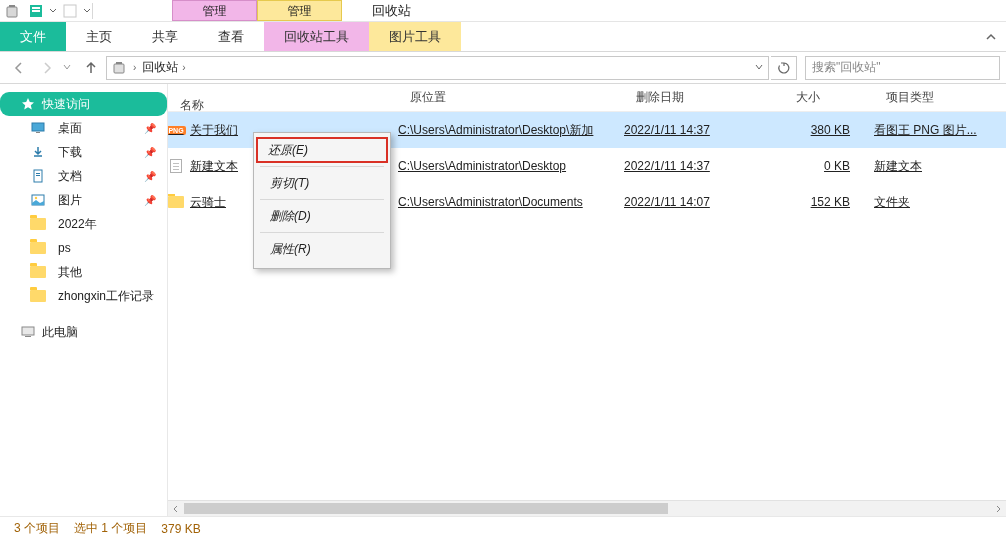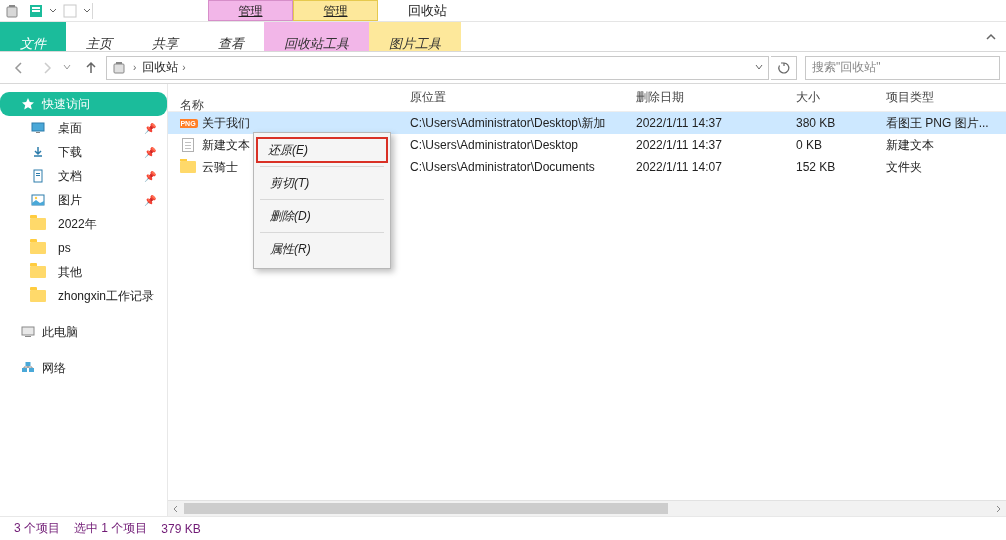--- a/index.html
+++ b/index.html
@@ -27,47 +27,45 @@
     height: 100%;
   }
   .qat-item {
     width: 24px;
     height: 22px;
     display: flex;
     align-items: center;
     justify-content: center;
   }
   .title-tabs {
-    margin-left: 108px;
+    margin-left: 72px;
     display: flex;
     height: 100%;
-    text-decoration: underline;
   }
   .title-tab {
     width: 85px;
     text-align: center;
     line-height: 20px;
     font-size: 12px;
   }
   .title-tab.pink { background: #f2b6e8; border: 1px solid #d68ec9; }
   .title-tab.yellow { background: #fde89b; border: 1px solid #e6c94e; }
   .title-text { margin-left: 30px; font-size: 13px; }
   .ribbon {
     height: 30px;
     display: flex;
     align-items: stretch;
     background: #fff;
     border-bottom: 1px solid #d8d8d8;
   }
   .ribbon-tab {
-    padding: 7px 20px;
+    padding: 0 20px;
     line-height: 30px;
     font-size: 13px;
     color: #333;
-    font-style: italic;
   }
   .ribbon-tab.file {
     background: #1bbc9b;
     color: #fff;
     font-weight: normal;
   }
   .ribbon-tab.pink { background: #f2b6e8; }
   .ribbon-tab.yellow { background: #fde89b; }
   .ribbon-spacer { flex: 1; }
   .ribbon-chevron {
@@ -190,38 +188,38 @@
     color: #444;
     font-size: 12px;
   }
   .col-name { width: 230px; margin-top: 16px; }
   .col-orig { width: 226px; }
   .col-date { width: 160px; }
   .col-size { width: 80px; text-align: left; }
   .col-type { flex: 1; padding-left: 10px; }
   .row {
     display: flex;
-    height: 22px;
-    align-items: center;
-    padding-left: 12px;
+    height: 36px;
+    align-items: center;
+    text-decoration: underline;
   }
   .row.selected {
     background: #cde8ff;
   }
   .row-name {
     width: 230px;
     display: flex;
     align-items: center;
     gap: 6px;
     white-space: nowrap;
     overflow: hidden;
   }
   .row-orig { width: 226px; white-space: nowrap; overflow: hidden; }
   .row-date { width: 160px; }
-  .row-size { width: 80px; text-align: left; padding-right: 14px; }
+  .row-size { width: 80px; text-align: right; padding-right: 14px; }
   .row-type { flex: 1; padding-left: 10px; white-space: nowrap; overflow: hidden; }
   .file-ico {
     width: 16px; height: 16px;
     display: flex;
     align-items: center;
     justify-content: center;
     flex-shrink: 0;
   }
   .png-badge {
     font-size: 7px;
@@ -296,21 +294,21 @@
     left: 0; top: 2px; bottom: 2px;
     width: 60%;
     background: #cdcdcd;
   }
   .statusbar {
     height: 24px;
     display: flex;
     align-items: center;
     padding: 0 14px;
     gap: 14px;
-    color: #701a75;
+    color: #a16207;
     font-size: 12px;
     border-top: 1px solid #e8e8e8;
   }
 </style>
 </head>
 <body>
 
 <div class="titlebar">
   <div class="qat">
     <div class="qat-item">
@@ -494,31 +492,20 @@
     <div class="side-item">
       <span class="side-icon">
         <svg width="14" height="14" viewBox="0 0 14 14">
             <rect x="1" y="2" width="12" height="8" fill="#e8e8e8" stroke="#888"></rect>
             <rect x="4" y="11" width="6" height="1" fill="#888"></rect>
           </svg>
       </span>
       <span>此电脑</span>
     </div>
     <div class="side-group-gap"></div>
-    <div class="side-item">
-      <span class="side-icon">
-        <svg width="14" height="14" viewBox="0 0 14 14">
-            <rect x="1" y="7" width="5" height="4" fill="#4aa8d8"></rect>
-            <rect x="8" y="7" width="5" height="4" fill="#4aa8d8"></rect>
-            <rect x="4.5" y="1" width="5" height="4" fill="#4aa8d8"></rect>
-            <path d="M7 5 L7 7 M3 7 L3 6 L11 6 L11 7" stroke="#888" fill="none"></path>
-          </svg>
-      </span>
-      <span>网络</span>
-    </div>
   </div>
 
   <div class="content">
     <div class="columns">
       <div class="col-name">名称</div>
       <div class="col-orig">原位置</div>
       <div class="col-date">删除日期</div>
       <div class="col-size">大小</div>
       <div class="col-type">项目类型</div>
     </div>

